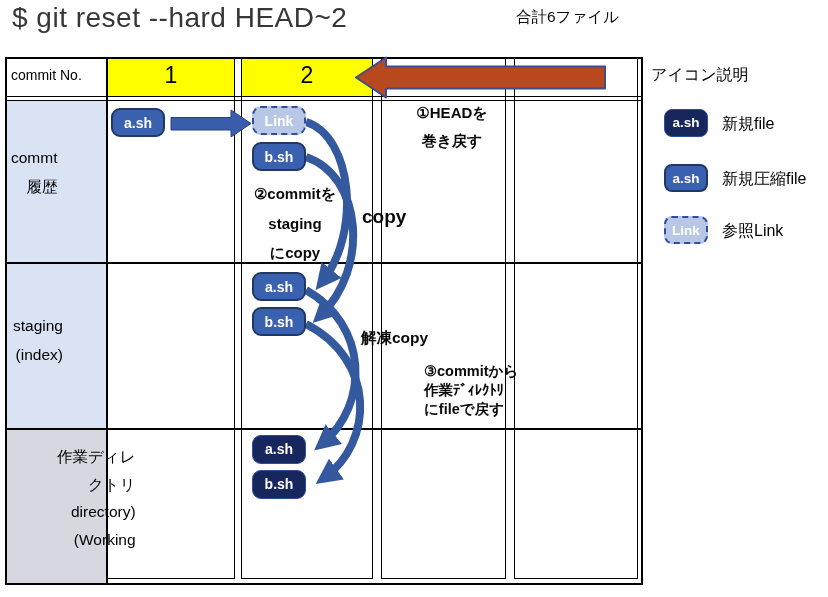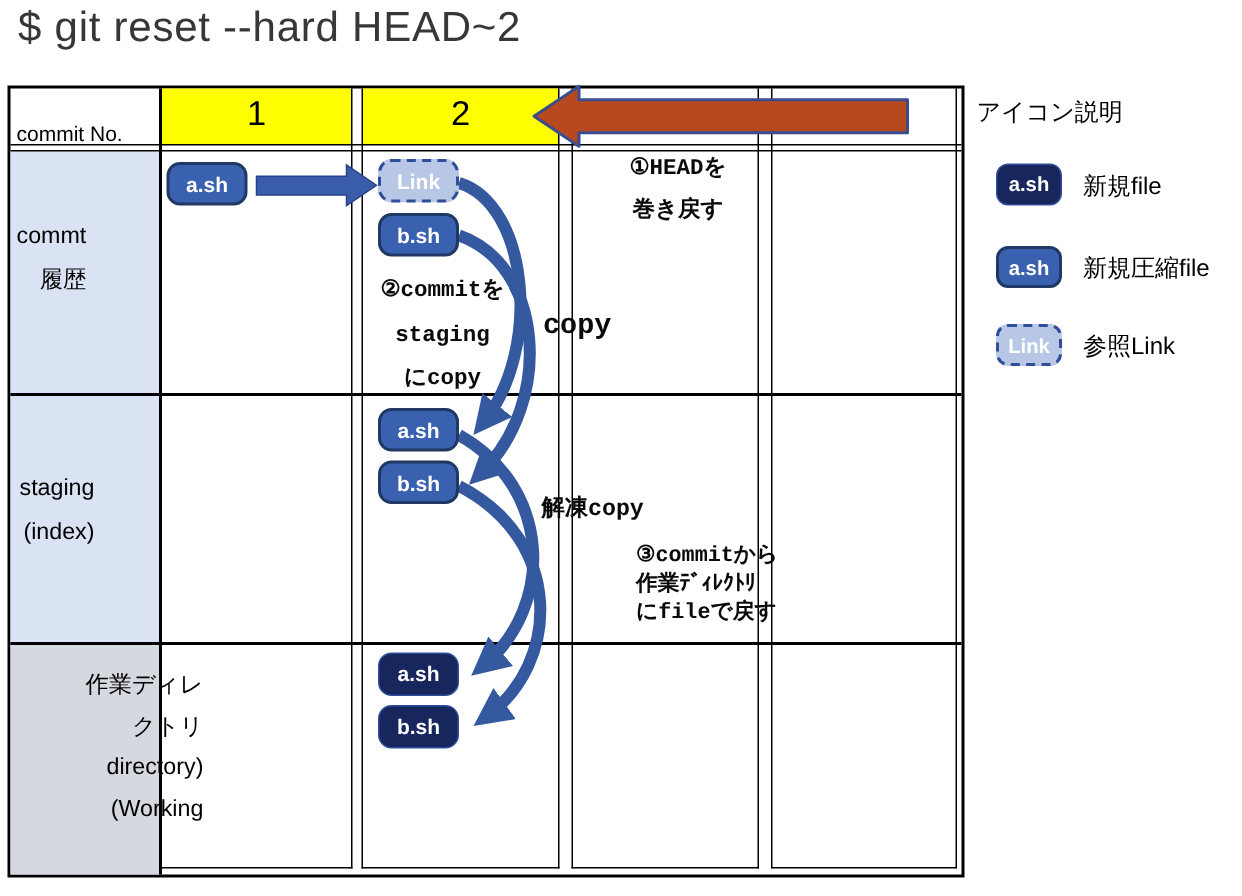--- a/index.html
+++ b/index.html
@@ -21,37 +21,37 @@
          border-left:1.5px solid #000;border-right:1.5px solid #000;border-bottom:1.5px solid #000;}
   .strip.c1{left:100px;width:128px;}
   .strip.c2{left:234px;width:132px;}
   .strip.c3{left:374px;width:125px;}
   .strip.c4{left:507px;width:124px;}
   .strip-head{position:absolute;left:0;right:0;top:0;height:36.5px;}
   .yellow{background:#ffff00;}
   .hline{position:absolute;left:0;width:100%;height:1.5px;background:#000;}
   .hl1{top:36.5px;} .hl2{top:40.5px;} .rl1{top:203px;} .rl2{top:369px;}
 
-  .hdr-label{position:absolute;left:4px;top:22px;font-size:14px;}
+  .hdr-label{position:absolute;left:4px;top:8px;font-size:14px;}
   .colnum{position:absolute;top:3px;width:100%;text-align:center;font-size:23px;}
   .rowlabel{position:absolute;font-size:15.5px;line-height:29px;text-align:right;}
   .rl-1{left:4px;top:84px;}
   .rl-2{left:6px;top:252px;}
   .rl-3{left:4px;top:384px;line-height:27.5px;margin-left:46px;}
   .rowlabel span{display:block;}
 
   
   .icon{position:absolute;width:54px;height:29px;border-radius:9px;box-sizing:border-box;
         color:#fff;font-weight:bold;font-size:14px;text-align:center;line-height:26px;z-index:5;}
   .icon.mid{background:#3a60b0;border:2px solid #1f3864;}
   .icon.dark{background:#17265c;border:1.5px solid #2e4d9b;line-height:27px;}
   .icon.light{background:#b8c7e6;border:2px dashed #2e4d9b;}
 
   
-  .anno{position:absolute;z-index:6;font-weight:600;color:#0a0a0a;font-family:Liberation Mono, monospace;}
+  .anno{position:absolute;z-index:6;font-weight:600;color:#0a0a0a;}
   .step1{left:396px;top:99px;width:112px;text-align:center;font-size:15px;line-height:28px;}
   .step2{left:244px;top:179px;width:102px;text-align:center;font-size:15px;line-height:29.5px;}
   .copy-lab{left:362px;top:206px;font-size:19px;}
   .dcopy-lab{left:361px;top:328px;font-size:15.5px;}
   .step3{left:378px;top:362px;font-size:14.5px;line-height:19px;margin-left:46px;}
   .anno span{display:block;}
 
   
   .legend-title{position:absolute;left:651px;top:65px;font-size:16px;}
   .licon{position:absolute;width:44px;height:28px;border-radius:8px;box-sizing:border-box;
@@ -63,20 +63,21 @@
 
   .overlay{position:absolute;left:0;top:0;z-index:4;pointer-events:none;}
   .curve{fill:none;stroke:#35599f;stroke-width:8;}
 </style>
 </head>
 <body>
 
 <div class="canvas">
 
   <div class="title">$ git reset --hard HEAD~2</div>
+  <div class="subtitle">合計6ファイル</div>
 
   <div class="tbl">
     <div class="lc-bg lc-r1"></div>
     <div class="lc-bg lc-r2"></div>
     <div class="lc-bg lc-r3"></div>
     <div class="labelcol-border"></div>
 
     <div class="strip c1">
       <div class="strip-head yellow">
         <div class="colnum">1</div>

